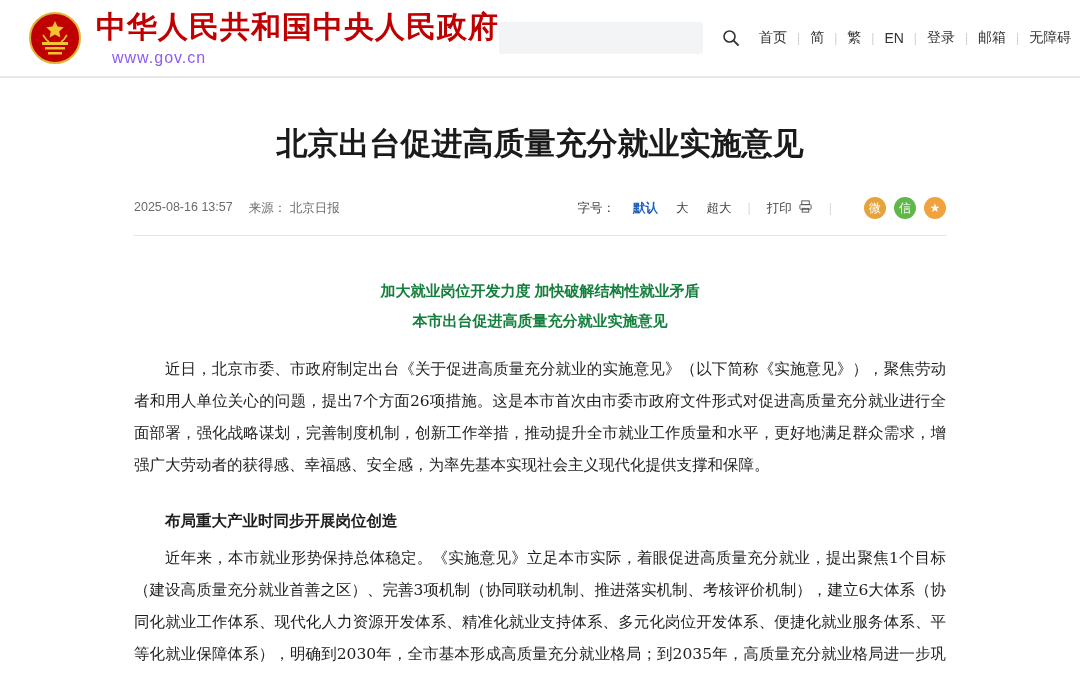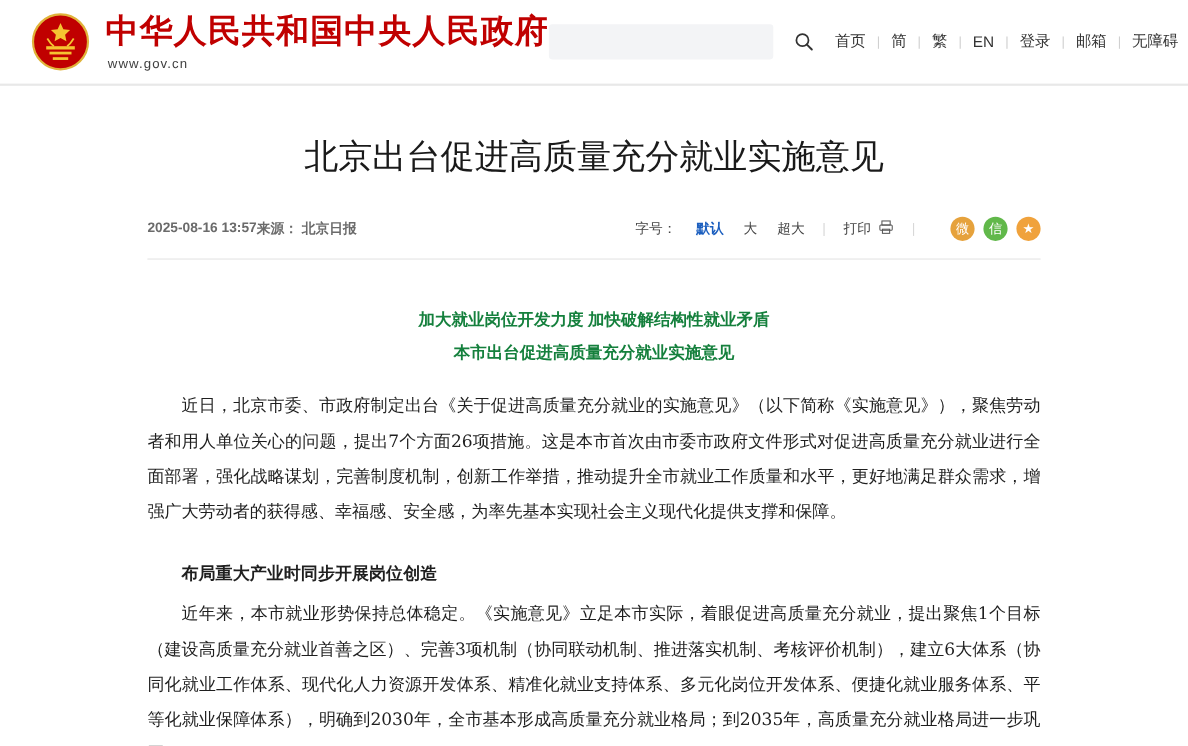--- a/index.html
+++ b/index.html
@@ -42,25 +42,25 @@
   .brand-title {
     font-family: "DejaVu Sans", "Liberation Sans", sans-serif;
     font-size: 30px;
     font-weight: bold;
     color: #c00000;
     letter-spacing: 1px;
     line-height: 1.1;
     white-space: nowrap;
   }
   .brand-url {
-    font-size: 12px;
-    color: #404040;
+    font-size: 16px;
+    color: #8b5cf6;
     letter-spacing: 1px;
     margin-top: 6px;
-    margin-left: 2px;
+    margin-left: 16px;
   }
 
   .header-right {
     margin-left: auto;
     display: flex;
     align-items: center;
     gap: 0;
   }
   .search-box {
     width: 200px;
@@ -99,40 +99,40 @@
   .article-wrap {
     width: 812px;
     margin: 0 auto;
     padding-top: 44px;
     box-sizing: border-box;
   }
   .article-title {
     text-align: center;
     font-family: "DejaVu Sans", "Liberation Sans", sans-serif;
     font-size: 31px;
-    font-weight: normal;
+    font-weight: bold;
     color: #1a1a1a;
     line-height: 1.4;
     margin: 0;
     padding: 0 0 32px 0;
   }
 
   .meta-bar {
     display: flex;
     align-items: center;
     border-bottom: 1px solid #e4e4e4;
     padding-bottom: 16px;
     font-size: 12.5px;
     color: #555;
   }
   .meta-left {
     display: flex;
+    gap: 16px;
     color: #6b6b6b;
     font-size: 12.5px;
-    font-weight: bold;
   }
   .meta-right {
     margin-left: auto;
     display: flex;
     align-items: center;
     gap: 0;
     font-size: 12.5px;
     color: #444;
   }
   .fontsize-group {

